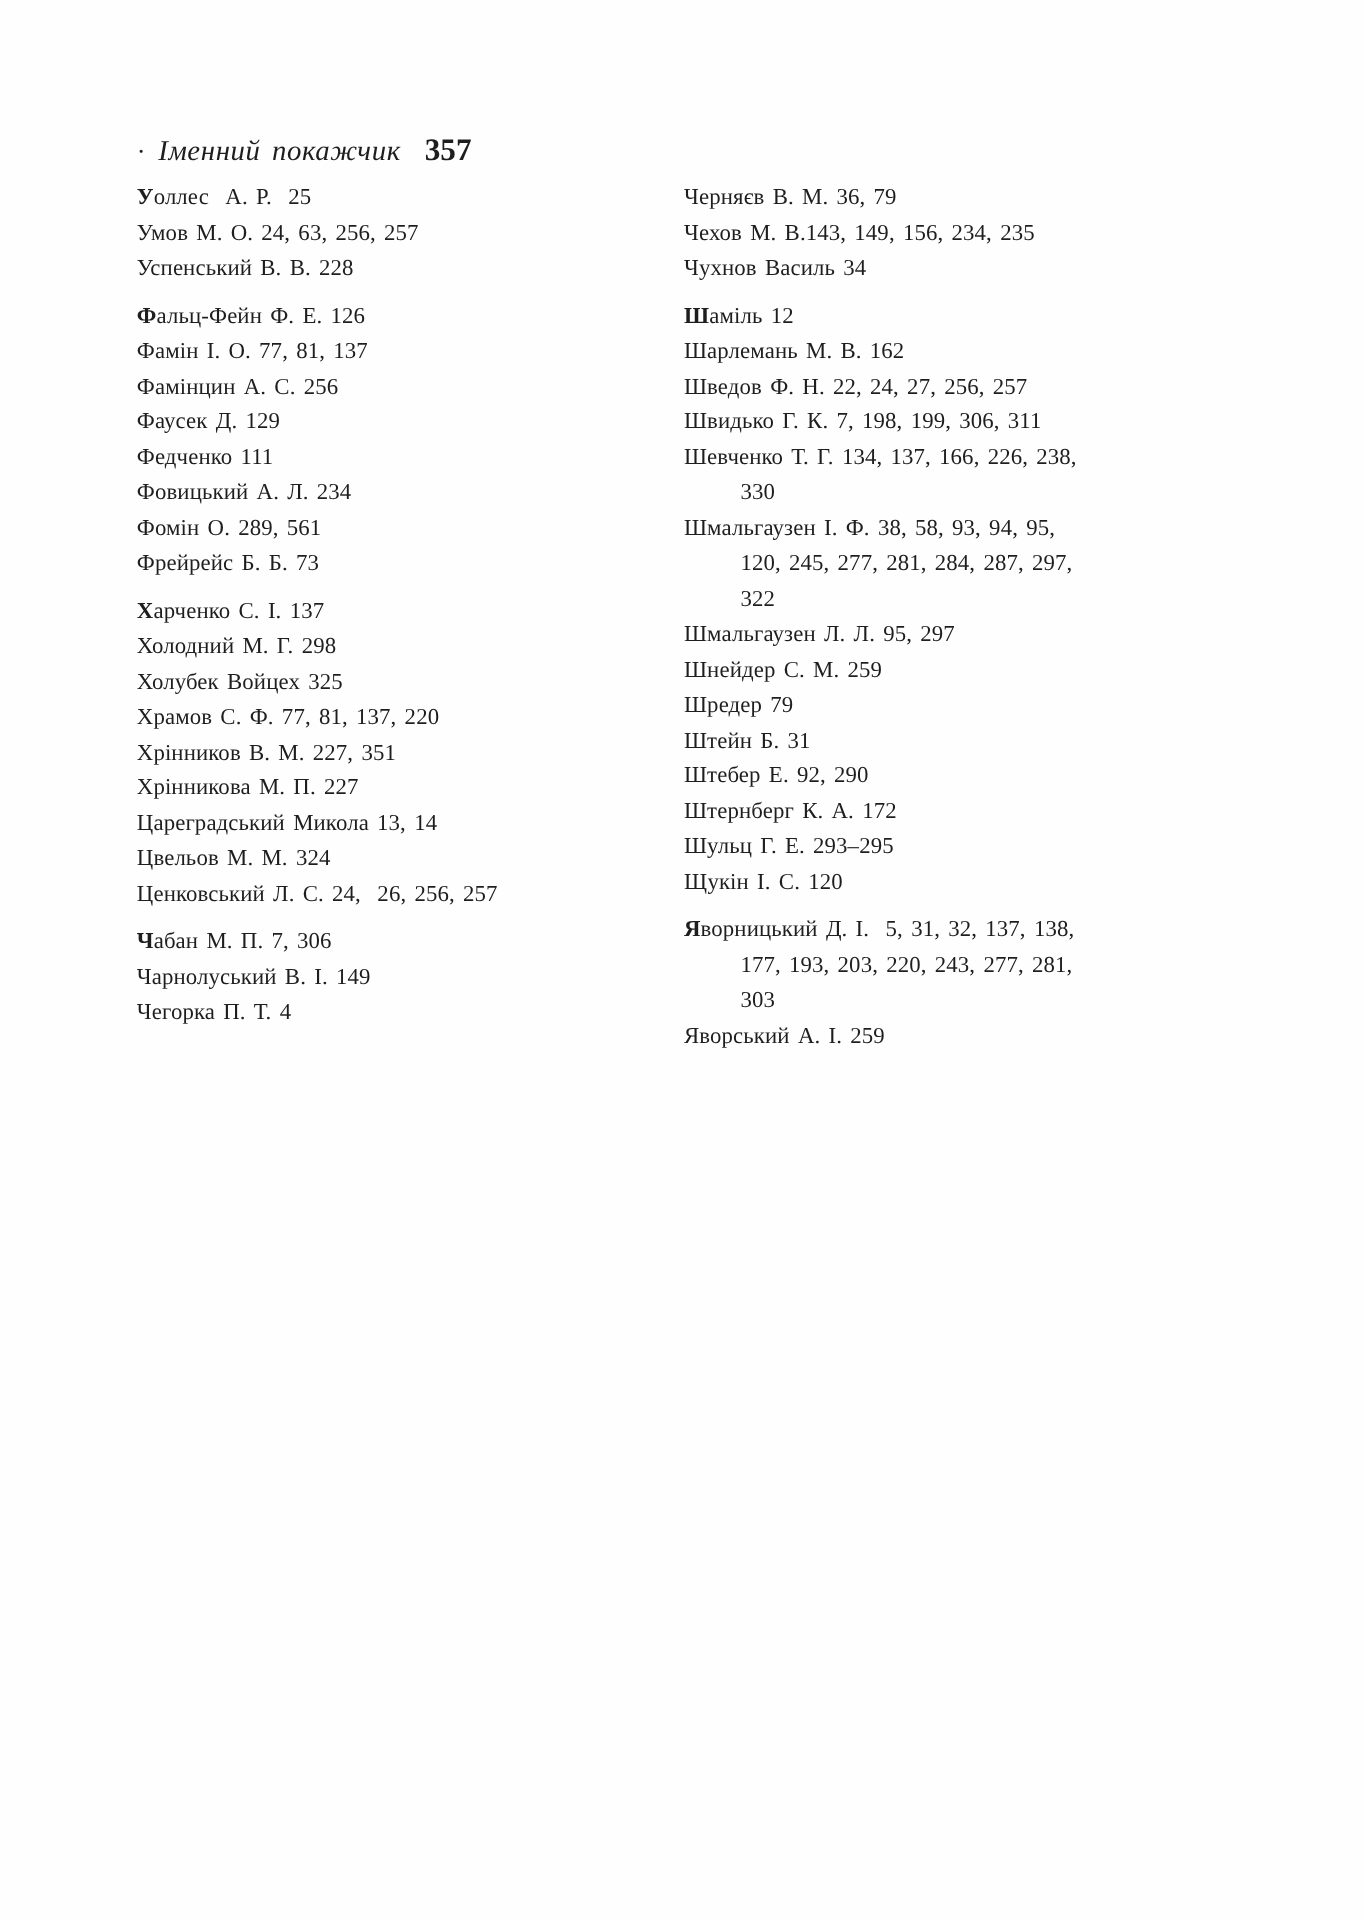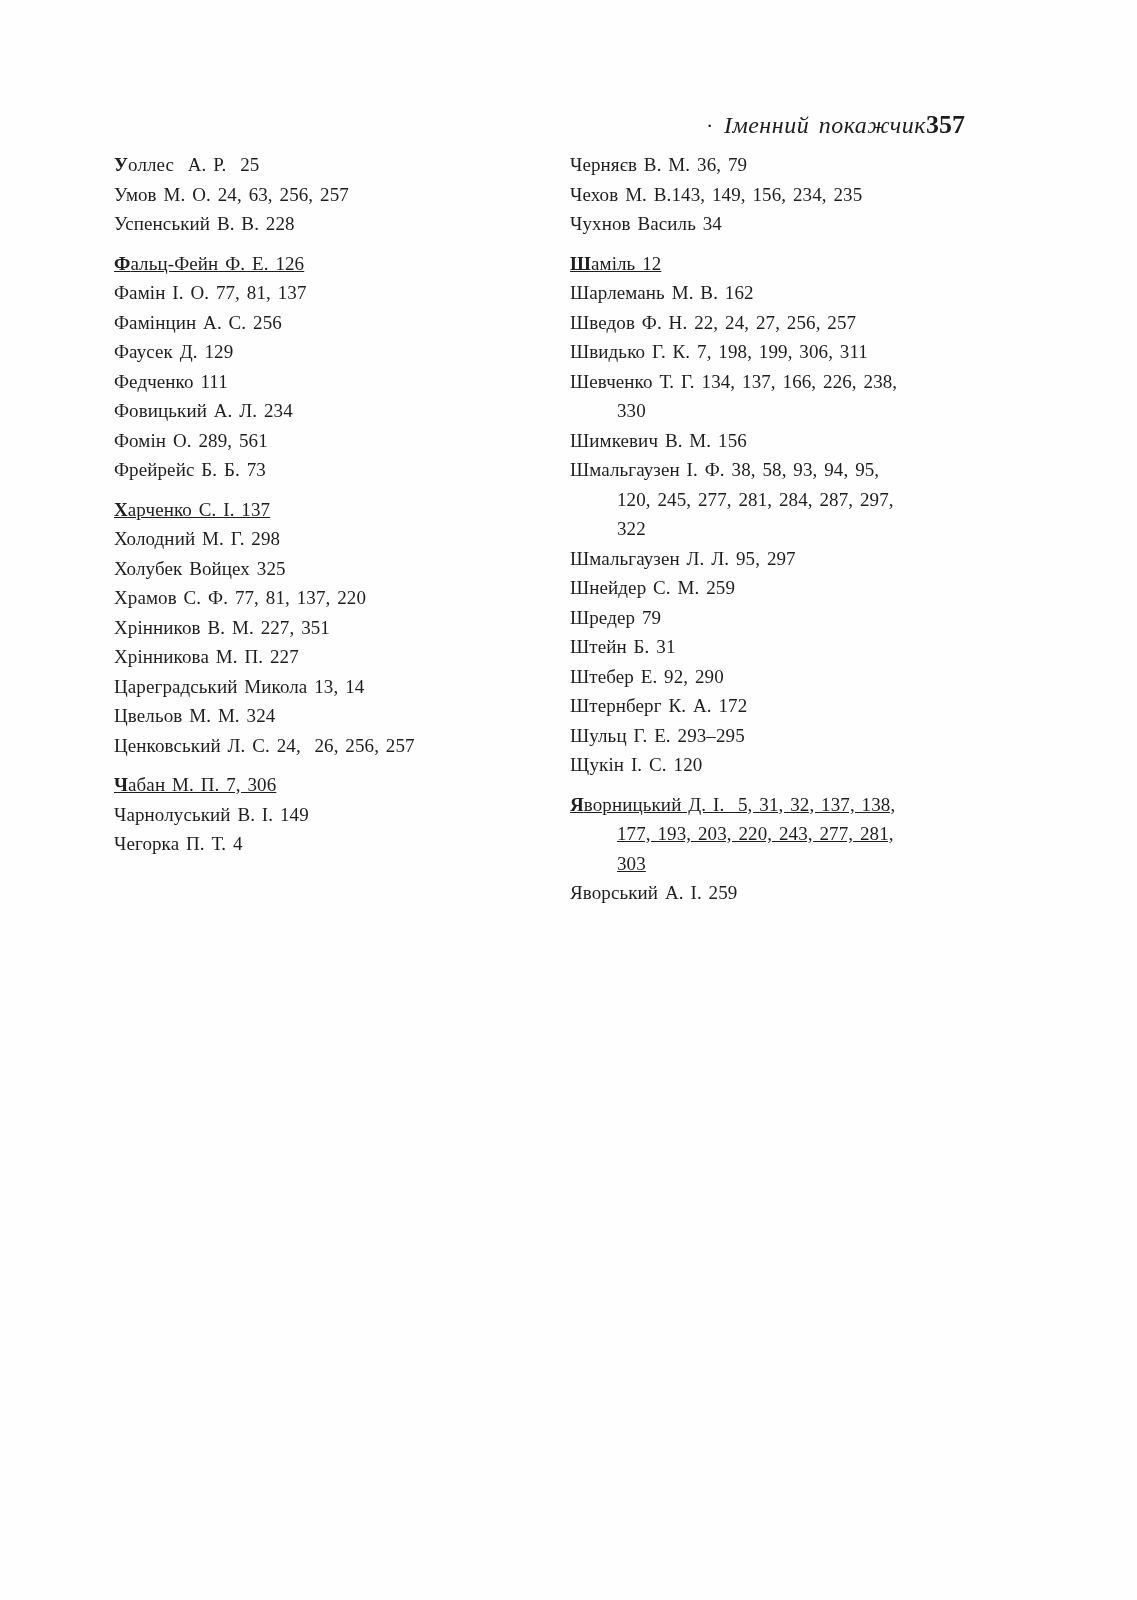--- a/index.html
+++ b/index.html
@@ -17,39 +17,40 @@
     background: #fefefe;
     overflow: hidden;
   }
   
   .running-header {
     position: absolute;
     top: 110px;
     left: 114px;
     width: 851px; 
     display: flex;
-    justify-content: flex-end;
+    justify-content: flex-start;
     align-items: baseline;
   }
   .header-left {
     font-style: italic;
     font-size: 24px;
     letter-spacing: 0.5px;
     word-spacing: 3px;
     white-space: pre;
   }
   .header-marker {
     font-style: normal;
     font-size: 22px;
     padding-right: 10px;
   }
   .page-number {
     font-weight: bold;
     font-size: 26px;
     font-style: normal;
+    margin-left: 20px;
   }
   
   .index-columns {
     position: absolute;
     top: 150px;
     left: 0;
     width: 1137px;
   }
   .col {
     position: absolute;
@@ -57,21 +58,21 @@
   }
   .col-left  { left: 114px; width: 430px; }
   .col-right { left: 570px; width: 470px; }
   .entry {
     font-size: 19px;
     line-height: 29.5px;
     white-space: pre-wrap;
     word-spacing: 2px;
     letter-spacing: 0.1px;
   }
-  .entry.gap { margin-top: 10px; text-decoration: underline; }
+  .entry.gap { margin-top: 10px; }
   .line.cont { padding-left: 47px; }
   b.cap { font-weight: bold; }
 </style>
 </head>
 <body>
 
 <div class="page">
 
   <div class="running-header">
     <div class="header-left"><span class="header-marker">·</span><span>Іменний покажчик</span>
@@ -107,21 +108,20 @@
       </div>
     <div class="col col-right" id="col-right">
         <div class="entry"><div class="line">Черняєв В. М. 36, 79</div></div>
         <div class="entry"><div class="line">Чехов М. В.143, 149, 156, 234, 235</div></div>
         <div class="entry"><div class="line">Чухнов Василь 34</div></div>
         <div class="entry gap"><div class="line"><b class="cap">Ш</b>аміль 12</div></div>
         <div class="entry"><div class="line">Шарлемань М. В. 162</div></div>
         <div class="entry"><div class="line">Шведов Ф. Н. 22, 24, 27, 256, 257</div></div>
         <div class="entry"><div class="line">Швидько Г. К. 7, 198, 199, 306, 311</div></div>
         <div class="entry"><div class="line">Шевченко Т. Г. 134, 137, 166, 226, 238,</div><div class="line cont">330</div></div>
-        <div class="entry"><div class="line">Шимкевич В. М. 156</div></div>
         <div class="entry"><div class="line">Шмальгаузен І. Ф. 38, 58, 93, 94, 95,</div><div class="line cont">120, 245, 277, 281, 284, 287, 297,</div><div class="line cont">322</div></div>
         <div class="entry"><div class="line">Шмальгаузен Л. Л. 95, 297</div></div>
         <div class="entry"><div class="line">Шнейдер С. М. 259</div></div>
         <div class="entry"><div class="line">Шредер 79</div></div>
         <div class="entry"><div class="line">Штейн Б. 31</div></div>
         <div class="entry"><div class="line">Штебер Е. 92, 290</div></div>
         <div class="entry"><div class="line">Штернберг К. А. 172</div></div>
         <div class="entry"><div class="line">Шульц Г. Е. 293–295</div></div>
         <div class="entry"><div class="line">Щукін І. С. 120</div></div>
         <div class="entry gap"><div class="line"><b class="cap">Я</b>ворницький Д. І.  5, 31, 32, 137, 138,</div><div class="line cont">177, 193, 203, 220, 243, 277, 281,</div><div class="line cont">303</div></div>

